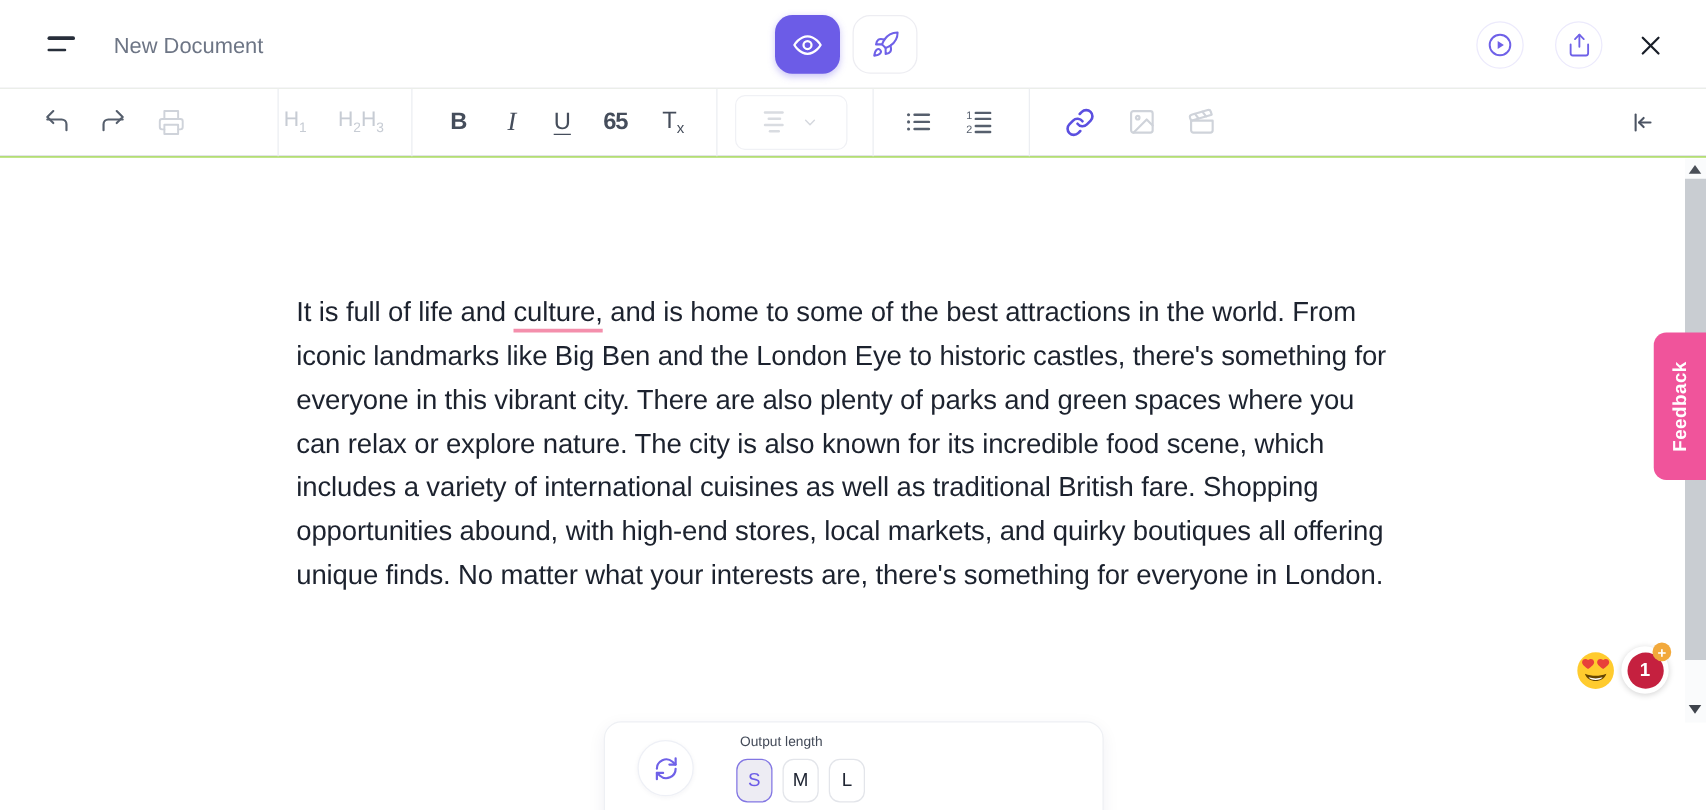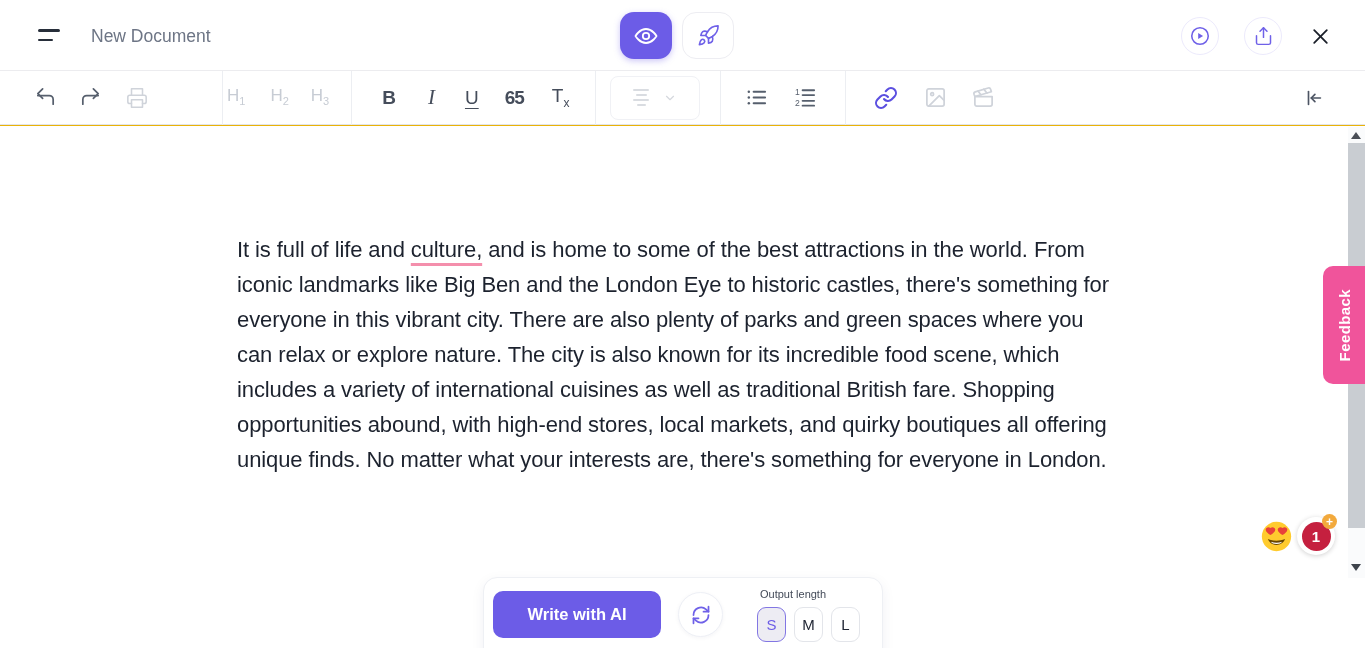--- a/index.html
+++ b/index.html
@@ -1,18 +1,18 @@
 <!DOCTYPE html>
 <html style="--color-accent: #6c5ce7; --color-feedback_pink: #f0549b; --color-highlight_underline: #f48fac; --color-badge_red: #c5203f; --color-badge_plus_orange: #f2a93c;"><head>
 <meta charset="utf-8">
 <style>
   * { margin:0; padding:0; box-sizing:border-box; }
   html,body { width:1365px; height:648px; overflow:hidden; }
   body { font-family:"Liberation Sans","DejaVu Sans",sans-serif; background:#fff; }
-  #app { position:relative; width:1365px; height:648px; background:#eab308; overflow:hidden;padding-left:12px; }
+  #app { position:relative; width:1365px; height:648px; background:#84cc16; overflow:hidden;padding-left:12px; }
 
   
   .topbar { position:absolute; left:0; top:0; width:100%; height:71px; background:#fff;
             border-bottom:1px solid #ececef; z-index:20; }
   .hamburger { position:absolute; left:38px; top:29px; width:26px; height:14px; cursor:pointer; }
   .hamburger .bar1 { width:22px; height:2.6px; background:#272e3a; border-radius:2px; }
   .hamburger .bar2 { width:15px; height:2.6px; background:#272e3a; border-radius:2px; margin-top:7px; }
   .doc-title { position:absolute; left:91px; top:26px; font-size:17.5px; color:#6d7585; }
   .center-btns { position:absolute; left:620px; top:12px; display:flex; gap:10px; }
   .sq-btn { width:52px; height:47px; border-radius:14px; display:flex; align-items:center; justify-content:center; cursor:pointer; }
@@ -179,21 +179,21 @@
           <rect x="6" y="14" width="12" height="8"></rect>
         </svg>
       </span>
     </div>
 
     <div class="tb-sep" style="margin-left:74px"></div>
 
 
     <div class="tb-txt h" style="margin-left:4px"><span>H</span><sub>1</sub></div>
     <div class="tb-txt h" style="margin-left:25px"><span>H</span><sub>2</sub></div>
-    <div class="tb-txt h" style="margin-left:22px"><span>H</span><sub>3</sub></div>
+    <div class="tb-txt h" style=""><span>H</span><sub>3</sub></div>
 
     <div class="tb-sep" style="margin-left:22px"></div>
 
     <div class="tb-txt" style="margin-left:30px;font-weight:700">B</div>
     <div class="tb-txt" style="margin-left:32px;font-style:italic;font-family:'Liberation Serif','DejaVu Serif',serif;font-size:21px">I</div>
     <div class="tb-txt" style="margin-left:30px;text-decoration:underline;text-underline-offset:4px">U</div>
     <div class="tb-txt" style="margin-left:26px;font-weight:600;letter-spacing:-1px">65</div>
     <div class="tb-txt" style="margin-left:28px"><span>T</span><sub style="font-size:12px">x</sub></div>
 
     <div class="tb-sep" style="margin-left:26px"></div>
@@ -281,21 +281,20 @@
       </span>
     </div>
   </div>
 
   <div class="editor">
     <div class="doc-text">
       <p class="para2"><span>It is full of life and </span><span class="hl-underline">culture,</span><span> and is home to some of the best attractions in the world. From iconic landmarks like Big Ben and the London Eye to historic castles, there's something for everyone in this vibrant city. There are also plenty of parks and green spaces where you can relax or explore nature. The city is also known for its incredible food scene, which includes a variety of international cuisines as well as traditional British fare. Shopping opportunities abound, with high-end stores, local markets, and quirky boutiques all offering unique finds. No matter what your interests are, there's something for everyone in London.</span></p>
     </div>
 
     <div class="ai-card">
-      <button class="write-btn">Write with AI</button>
       <div class="refresh-btn">
         <span>
           <svg width="20" height="20" viewBox="0 0 24 24" fill="none" stroke="#6f61e8" stroke-width="2.1" stroke-linecap="round" stroke-linejoin="round">
             <path d="M21 2v6h-6"></path>
               <path d="M3 12a9 9 0 0 1 15-6.7L21 8"></path>
             <path d="M3 22v-6h6"></path>
               <path d="M21 12a9 9 0 0 1-15 6.7L3 16"></path>
           </svg>
         </span>
       </div>

